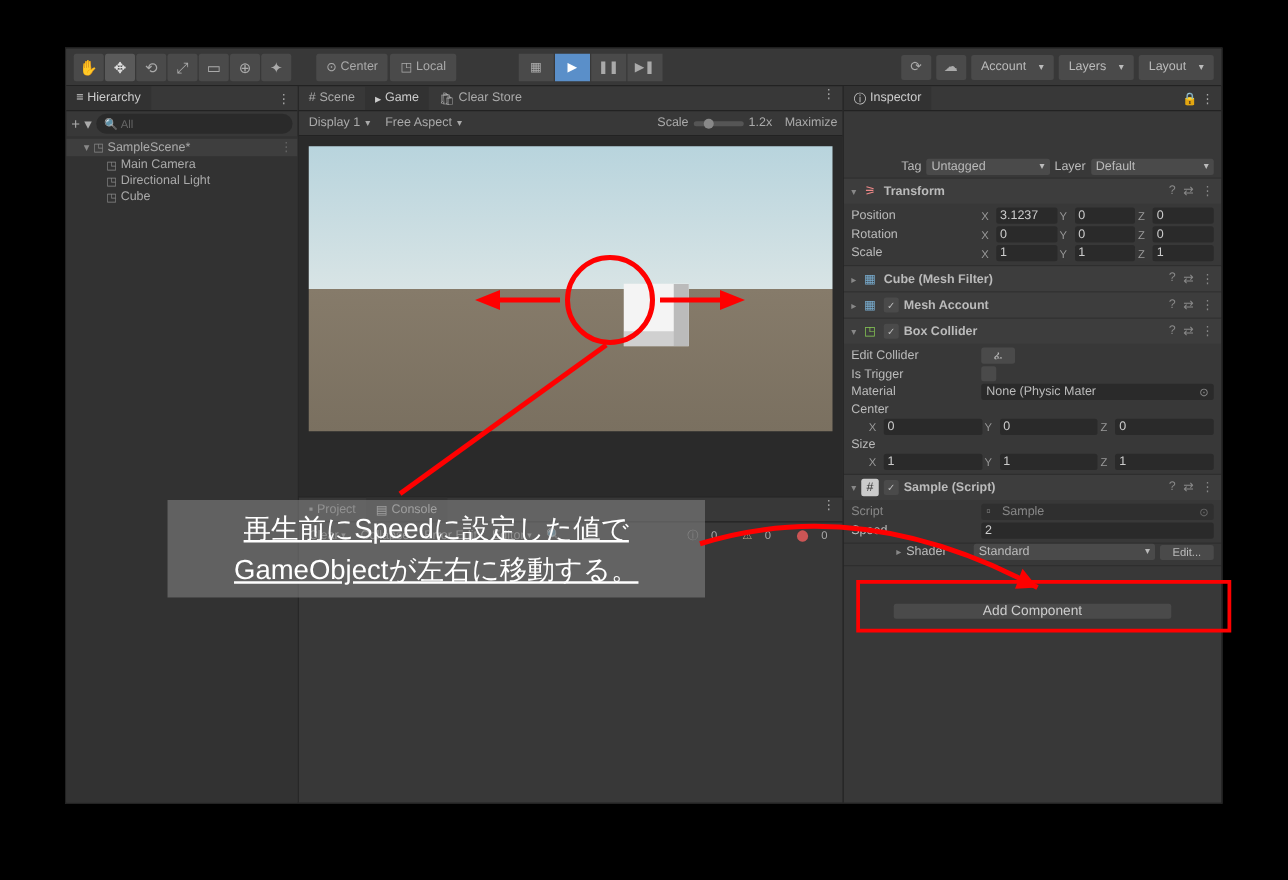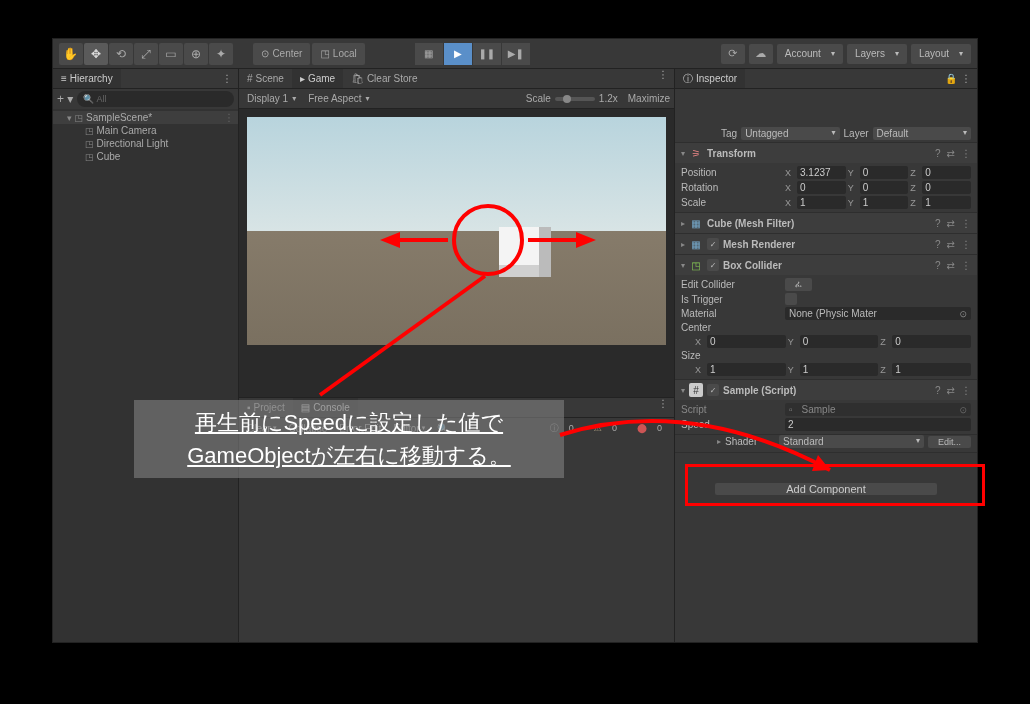--- a/index.html
+++ b/index.html
@@ -345,21 +345,21 @@
                 <span>⋮</span>
               </span>
           </div>
         </div>
 
         <div class="comp">
           <div class="comp-hdr">
             <span class="arrow">▸</span>
             <span class="cicon" style="color:#7ac;">▦</span>
             <span class="checkbox-fake checked"></span>
-            <span class="cname">Mesh Renderer</span>
+            <span class="cname">Mesh Account</span>
             <span class="actions">
                 <span>?</span>
                 <span>⇄</span>
                 <span>⋮</span>
               </span>
           </div>
         </div>
 
         <div class="comp">
           <div class="comp-hdr">

